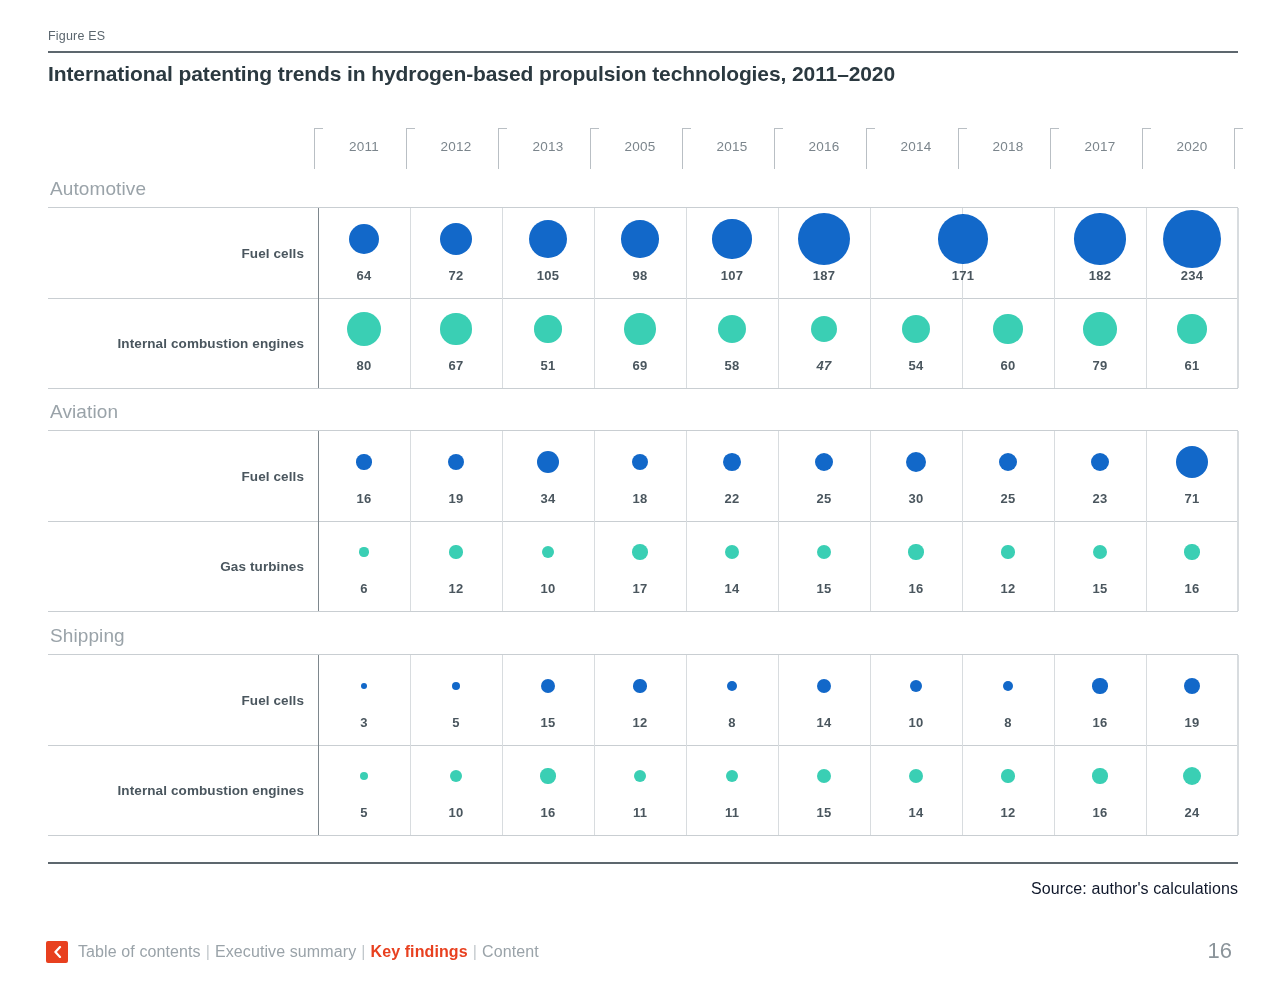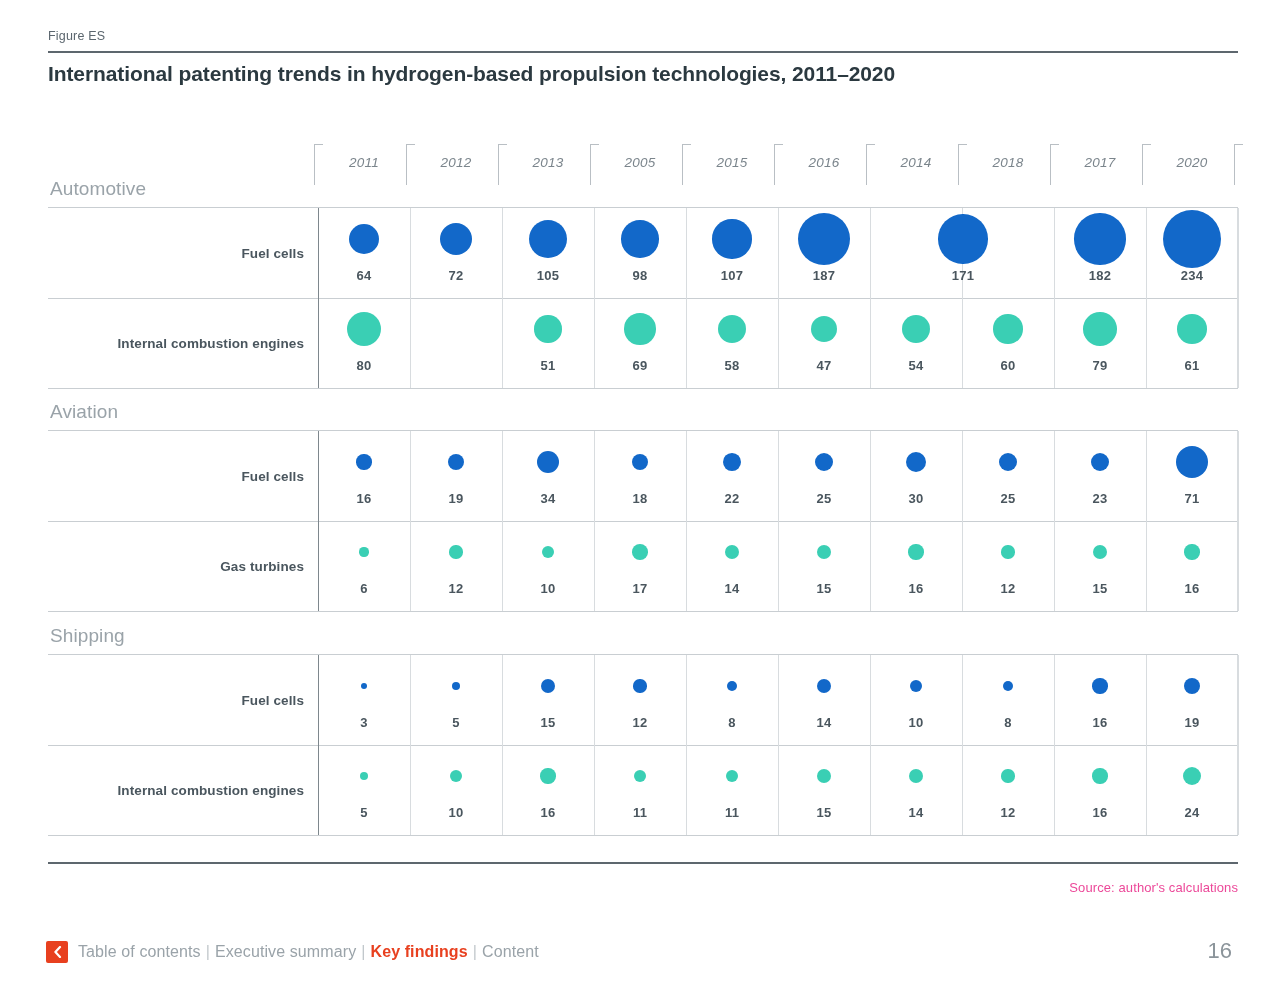--- a/index.html
+++ b/index.html
@@ -21,21 +21,21 @@
   }
   .fig-title{
     position:absolute;left:48px;top:62px;width:1180px;
     font-size:21px;font-weight:700;color:#2b3940;letter-spacing:-0.1px;
     white-space:nowrap;
   }
 
   
   
   .years{
-    position:absolute;left:318px;top:136px;width:920px;height:52px;font-style:italic;
+    position:absolute;left:318px;top:120px;width:920px;height:52px;
   }
   .year-cell{
     position:absolute;top:0;width:92px;height:52px;
     display:flex;align-items:center;justify-content:center;
   }
   .year-cell span{
     font-size:13.5px;color:#7b858c;letter-spacing:.3px;
   }
   .ytick{
     position:absolute;top:8px;width:8px;height:40px;
@@ -86,21 +86,21 @@
     text-align:center;font-size:13px;font-weight:700;color:#4a565e;
     letter-spacing:.2px;
   }
 
   
   .rule-bot{
     position:absolute;left:48px;top:862px;width:1190px;height:2px;background:#5d676e;
   }
   .source{
     position:absolute;right:42px;top:880px;
-    font-size:13px;color:#ec4899;letter-spacing:.1px;
+    font-size:16px;color:#0f172a;letter-spacing:.1px;
   }
   .navbar{
     position:absolute;left:46px;top:941px;display:flex;align-items:center;
   }
   .backbox{
     width:22px;height:22px;background:#e8401f;border-radius:2px;
     display:flex;align-items:center;justify-content:center;margin-right:10px;
   }
   .navtext{font-size:16px;color:#9aa3a9;letter-spacing:.1px;}
   .navtext .sep{color:#c2c8cc;margin:0 5px;}
@@ -234,39 +234,45 @@
             </div>
             <div class="cellval">234</div>
           </div>
           <div class="rowlabel r2">Internal combustion engines</div>
           <div class="cell" style="left: 270px; top: 90px;">
             <div class="bubblewrap">
               <div class="bubble" style="width: 33.9129px; height: 33.9129px; background: rgb(58, 207, 180);"></div>
             </div>
             <div class="cellval">80</div>
           </div>
+          <div class="cell" style="left: 362px; top: 90px;">
+            <div class="bubblewrap">
+              <div class="bubble" style="width: 31.0354px; height: 31.0354px; background: rgb(58, 207, 180);"></div>
+            </div>
+            <div class="cellval">67</div>
+          </div>
           <div class="cell" style="left: 454px; top: 90px;">
             <div class="bubblewrap">
               <div class="bubble" style="width: 27.0773px; height: 27.0773px; background: rgb(58, 207, 180);"></div>
             </div>
             <div class="cellval">51</div>
           </div>
           <div class="cell" style="left: 546px; top: 90px;">
             <div class="bubblewrap">
               <div class="bubble" style="width: 31.4952px; height: 31.4952px; background: rgb(58, 207, 180);"></div>
             </div>
             <div class="cellval">69</div>
           </div>
           <div class="cell" style="left: 638px; top: 90px;">
             <div class="bubblewrap">
               <div class="bubble" style="width: 28.8758px; height: 28.8758px; background: rgb(58, 207, 180);"></div>
             </div>
             <div class="cellval">58</div>
           </div>
-          <div class="cell" style="left: 730px; top: 90px;">
+          <div class="cell" style="left: 730px; top: 90px; font-style: italic;">
             <div class="bubblewrap">
               <div class="bubble" style="width: 25.9938px; height: 25.9938px; background: rgb(58, 207, 180);"></div>
             </div>
             <div class="cellval">47</div>
           </div>
           <div class="cell" style="left: 822px; top: 90px;">
             <div class="bubblewrap">
               <div class="bubble" style="width: 27.8623px; height: 27.8623px; background: rgb(58, 207, 180);"></div>
             </div>
             <div class="cellval">54</div>

